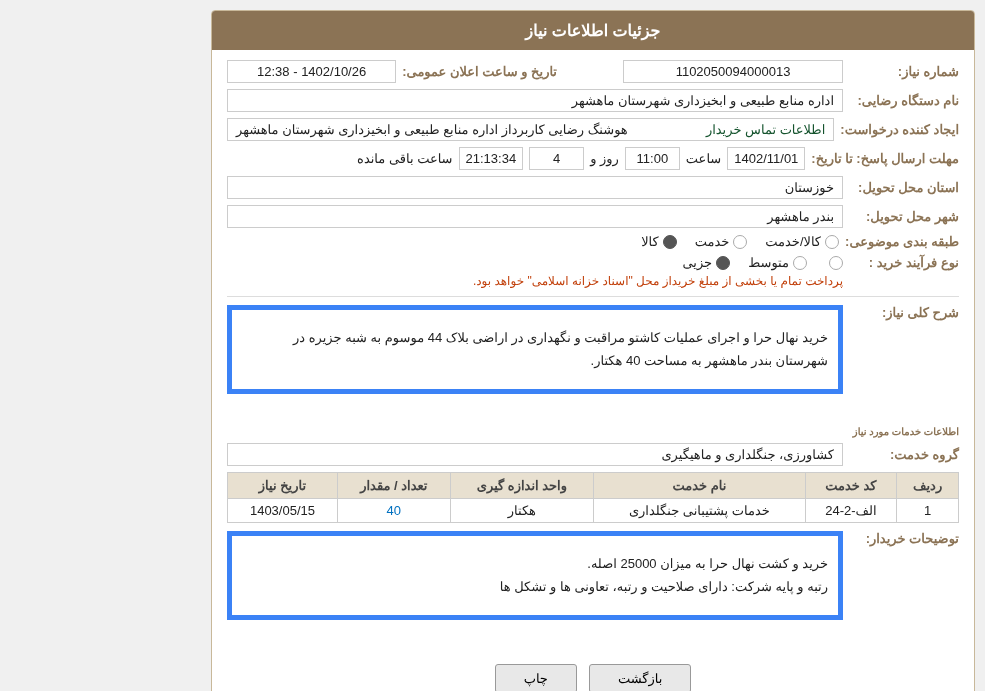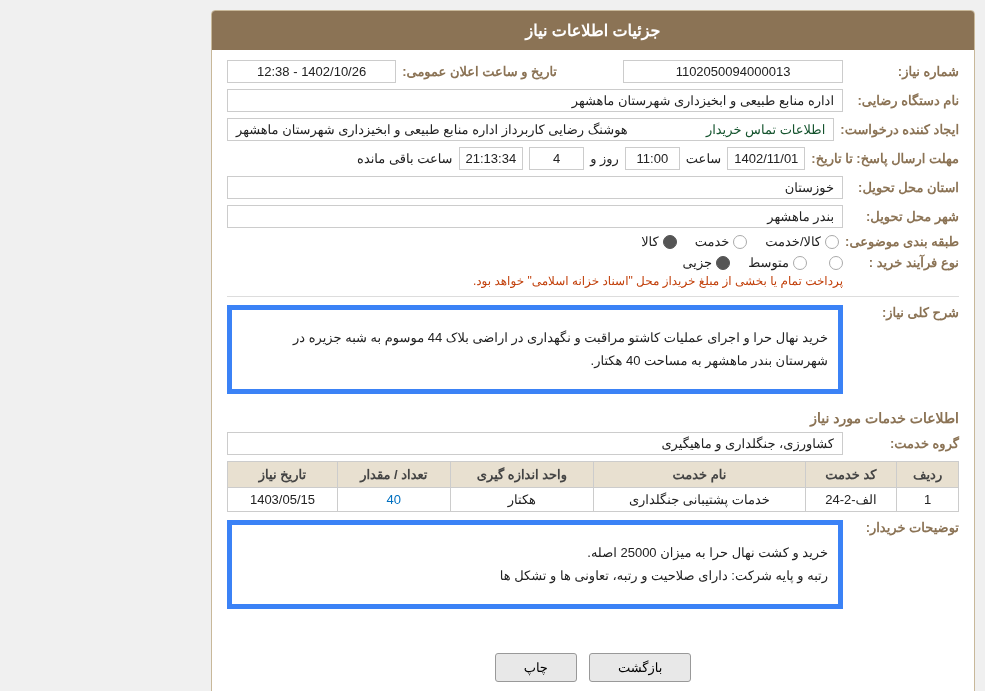--- a/index.html
+++ b/index.html
@@ -55,22 +55,22 @@
       text-align: right;
     }
     .divider {
       border: none;
       border-top: 1px solid #ddd;
       margin: 8px 0;
     }
     .section-title {
       color: #8b7355;
       font-weight: bold;
-      font-size: 14px;
-      margin: 8px 0 6px 0;
+      font-size: 10px;
+      margin: 24px 0 6px 0;
       text-align: right;
     }
     .radio-item {
       display: flex;
       align-items: center;
       gap: 4px;
     }
     .radio-circle {
       width: 14px;
       height: 14px;

